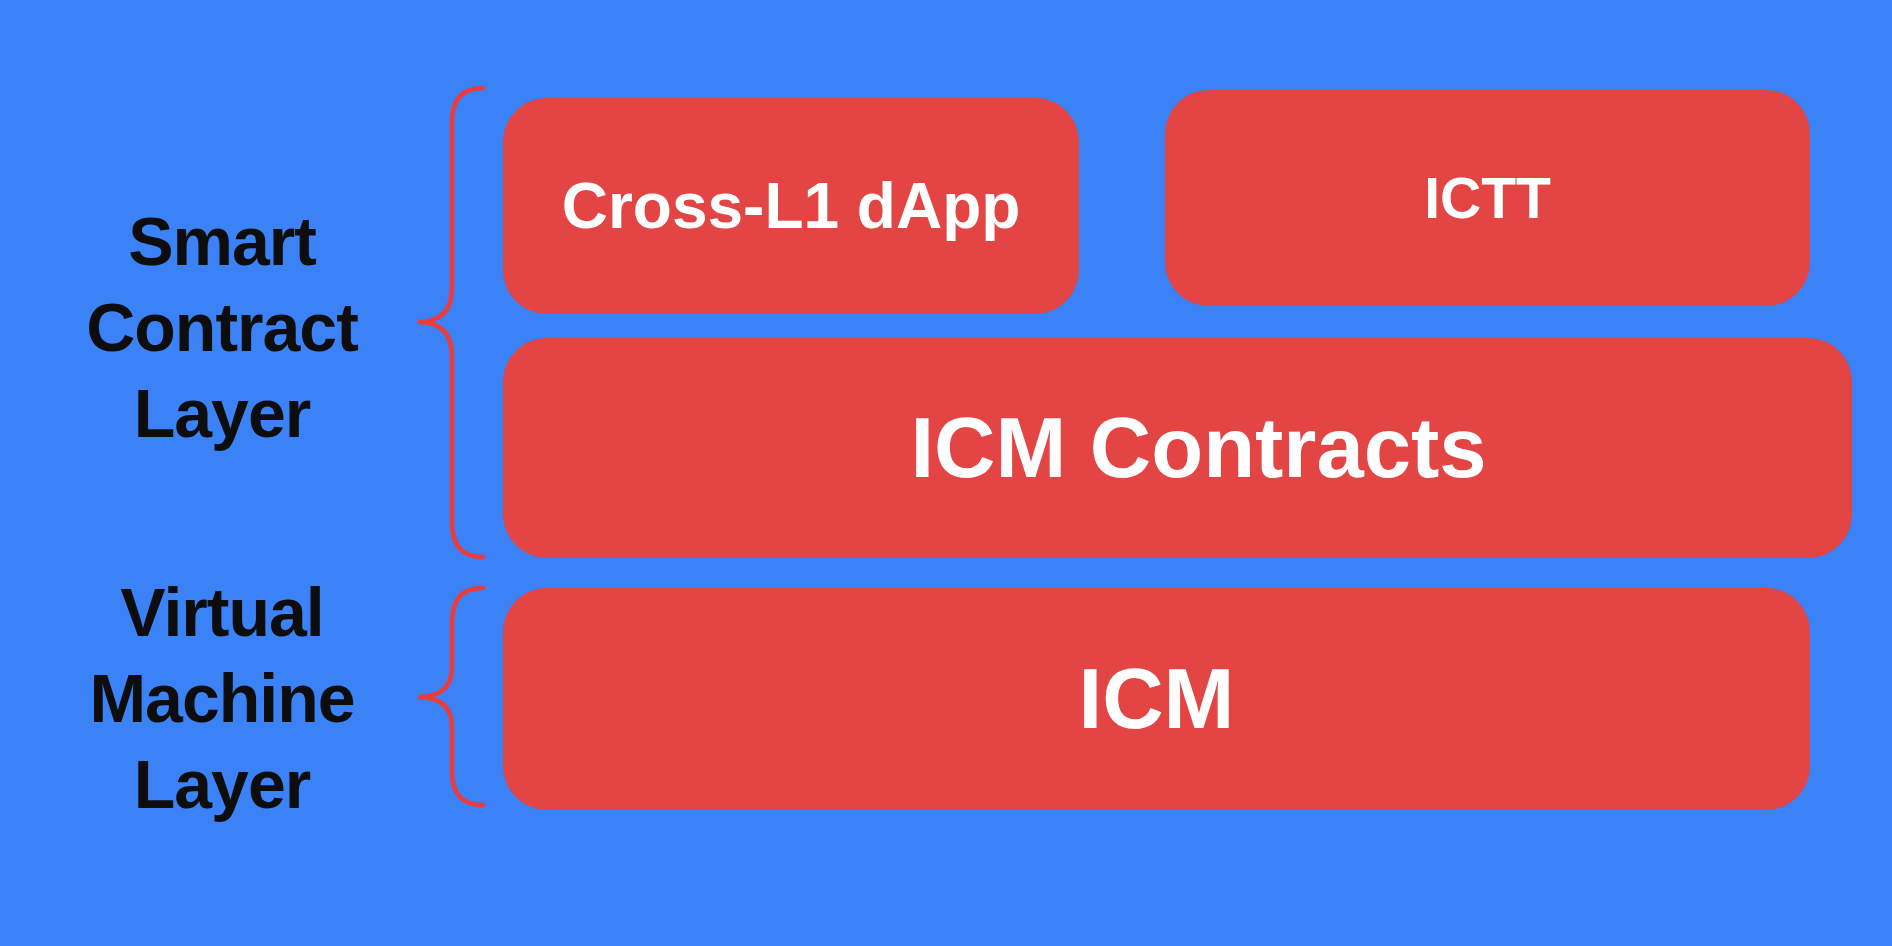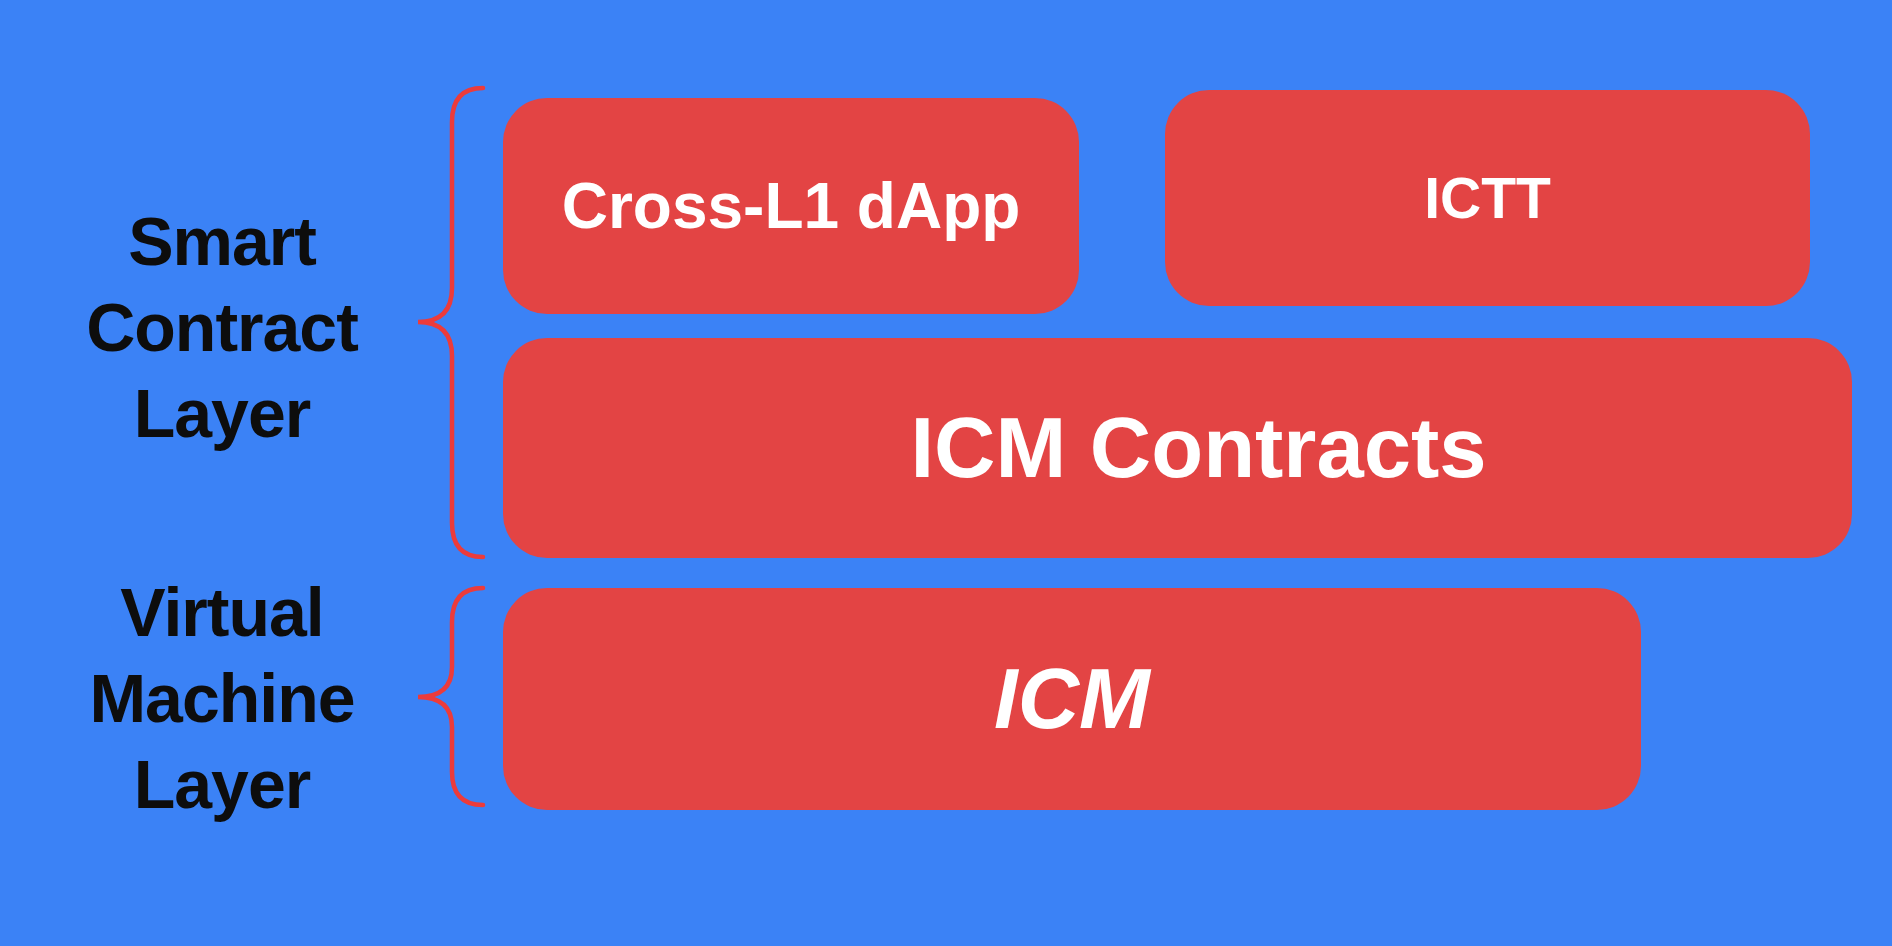--- a/index.html
+++ b/index.html
@@ -48,21 +48,21 @@
     display: flex;
     align-items: center;
     justify-content: center;
     color: #ffffff;
     font-weight: 700;
     white-space: nowrap;
   }
   #box-cross-l1-dapp { left: 503px; top: 98px;  width: 576px;  height: 216px; font-size: 64px; }
   #box-ictt          { left: 1165px; top: 90px; width: 645px;  height: 216px; font-size: 57px; }
   #box-icm-contracts { left: 503px; top: 338px; width: 1307px; height: 220px; font-size: 85px; padding-left: 42px; }
-  #box-icm           { left: 503px; top: 588px; width: 1138px; height: 222px; font-size: 85px; font-style: italic; }
+  #box-icm           { left: 503px; top: 588px; width: 1307px; height: 222px; font-size: 85px; }
 </style>
 </head>
 <body>
 
 <div class="canvas">
 
   <div class="layer-label" id="label-smart-contract">
     <div>Smart</div>
     <div>Contract</div>
     <div>Layer</div>

